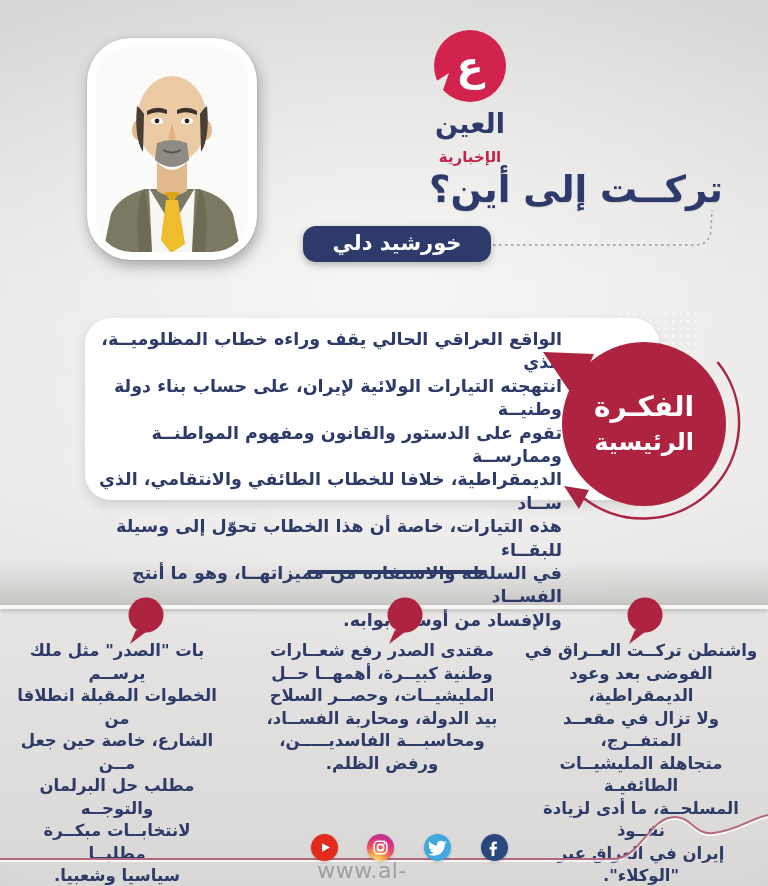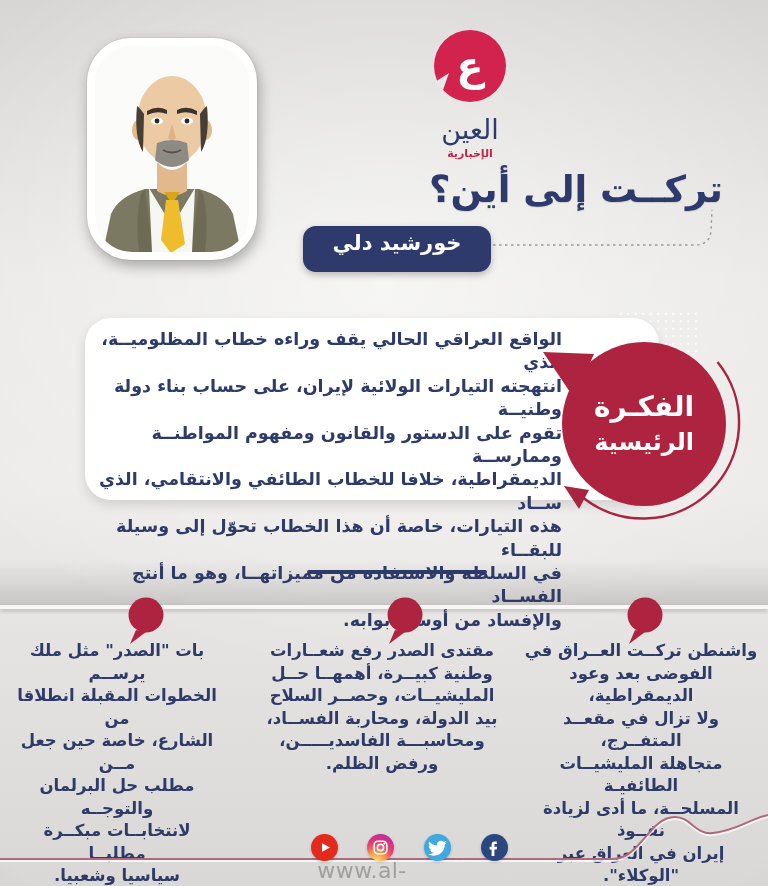--- a/index.html
+++ b/index.html
@@ -15,30 +15,30 @@
   
   .portrait-frame{
     position:absolute;left:87px;top:38px;width:170px;height:222px;
     background:#ffffff;border-radius:44px;padding:8px;
     box-shadow:2px 6px 14px rgba(0,0,0,0.30), 0 0 0 1px rgba(0,0,0,0.05);
     z-index:5;
   }
   .portrait-inner{width:100%;height:100%;border-radius:37px;overflow:hidden;background:#fbfbfa;}
   .logo-wrap{position:absolute;left:420px;top:26px;width:100px;text-align:center;z-index:5;}
   .logo-mark{display:block;margin:0 auto;}
-  .logo-name{font-size:27px;font-weight:normal;color:#2d3a6b;line-height:1;margin-top:8px;direction:rtl;}
-  .logo-tagline{font-size:11px;font-weight:bold;color:#c32347;direction:rtl;margin-top:4px;letter-spacing:.3px;}
+  .logo-name{font-size:27px;font-weight:bold;color:#2d3a6b;line-height:1;margin-top:2px;direction:rtl;}
+  .logo-tagline{font-size:15px;font-weight:bold;color:#c32347;direction:rtl;margin-top:11px;letter-spacing:.3px;}
   .page-title{
     position:absolute;right:45px;top:168px;direction:rtl;text-align:right;
     font-size:37px;font-weight:bold;color:#2d3a6b;z-index:6;
     text-shadow:0 1px 1px rgba(0,0,0,0.12);
   }
   .connector{position:absolute;left:480px;top:168px;z-index:4;}
   .author-badge{
-    position:absolute;left:303px;top:226px;width:188px;height:46px;z-index:6;
+    position:absolute;left:303px;top:226px;width:188px;height:36px;z-index:6;
     background:#2d3a6b;border-radius:13px;color:#ffffff;direction:rtl;
     font-size:21px;font-weight:bold;text-align:center;line-height:34px;
     box-shadow:0 3px 7px rgba(0,0,0,0.25);
   }
   
   .dots-pattern{
     position:absolute;left:617px;top:310px;width:80px;height:48px;z-index:2;
     background-image:radial-gradient(rgba(255,255,255,0.9) 1.3px, rgba(255,255,255,0) 1.45px);
     background-size:7.5px 7.5px;
   }

